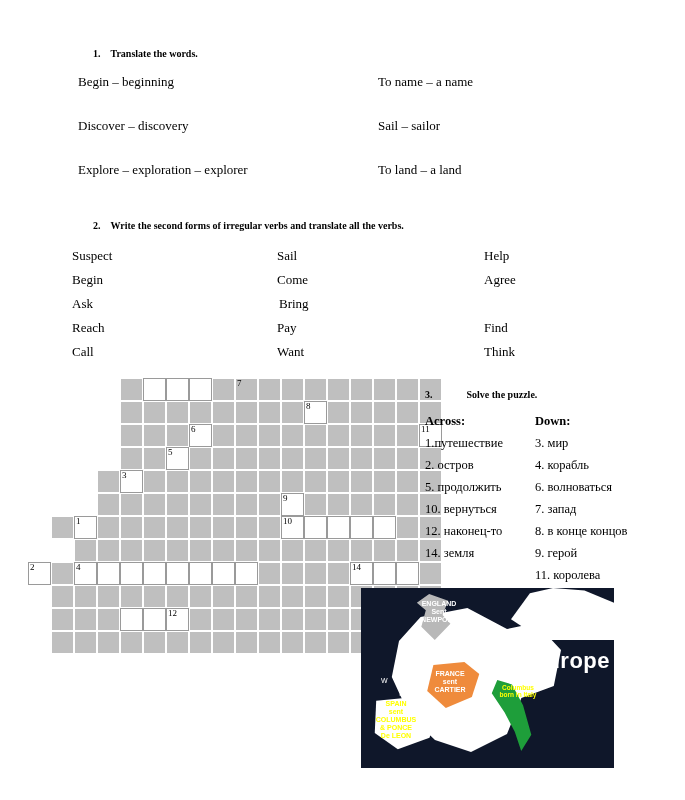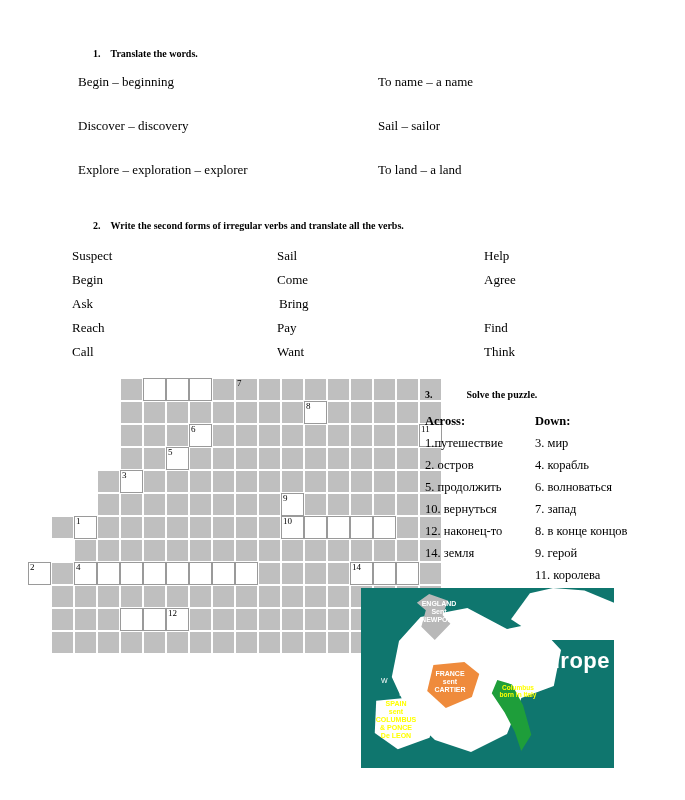--- a/index.html
+++ b/index.html
@@ -124,21 +124,21 @@
     white-space: nowrap;
   }
 
   
   .map {
     position: absolute;
     left: 361px;
     top: 588px;
     width: 253px;
     height: 180px;
-    background: #0f766e;
+    background: #0f172a;
     overflow: hidden;
   }
   .map-label-europe {
     position: absolute;
     right: 4px;
     top: 60px;
     color: #ffffff;
     font-size: 22px;
     font-weight: bold;
     font-family: "Liberation Sans", sans-serif;

